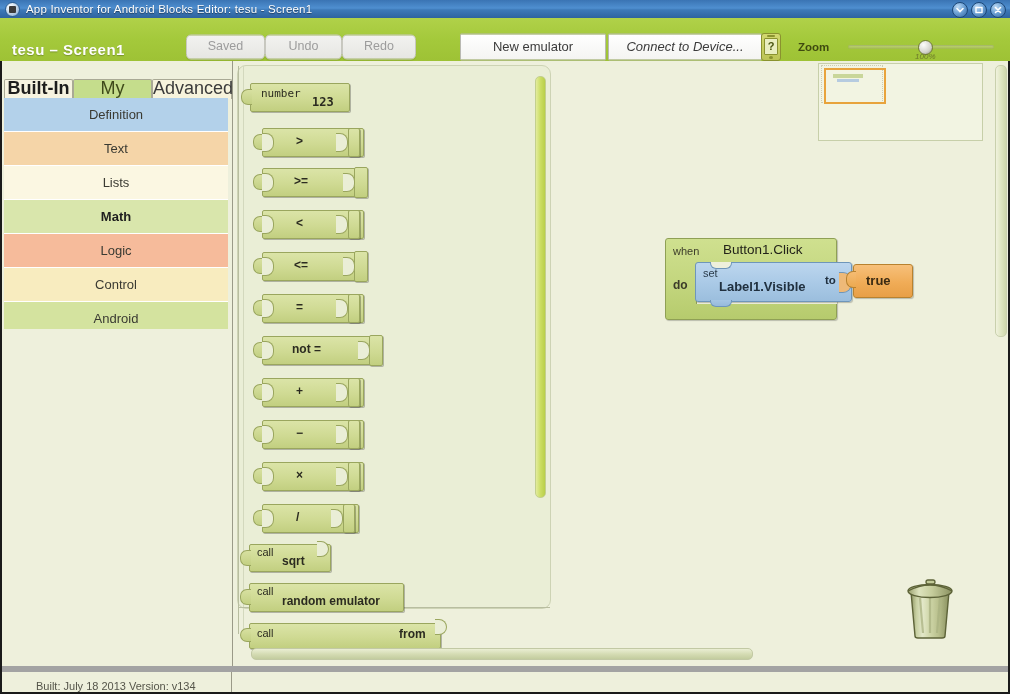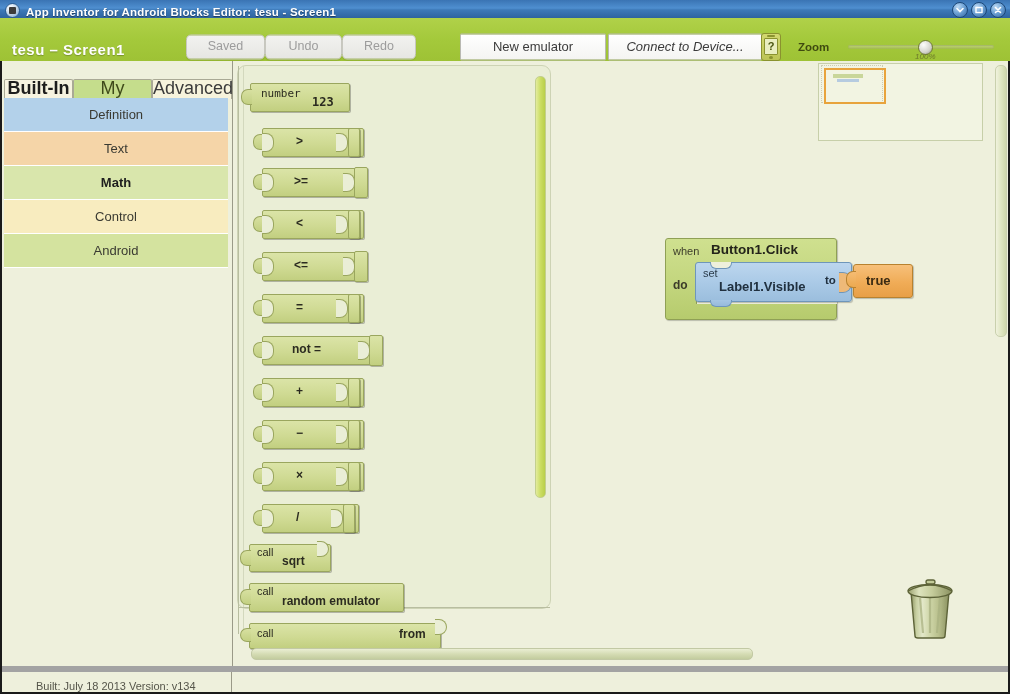--- a/index.html
+++ b/index.html
@@ -8,21 +8,21 @@
     font-family:"Liberation Sans", sans-serif;
     background:#eef0dc;
   }
   #app{position:relative;width:1010px;height:694px;overflow:hidden;background:#ffffff;}
 
   
   .titlebar{
     position:absolute;left:0;top:0;width:1010px;height:18px;
     background:linear-gradient(to bottom,#3a74b4 0%,#4f8fd0 45%,#3d79b8 55%,#2e639f 100%);
     border-bottom:1px solid #1d4878;
-    display:flex;align-items:flex-end;font-weight:bold;
+    display:flex;align-items:center;
   }
   .titlebar .tb-icon{
     width:13px;height:13px;margin-left:5px;margin-right:6px;border-radius:50%;
     background:radial-gradient(circle at 35% 30%,#ffffff 0%,#cfe0f0 40%,#7aa2cc 100%);
     border:1px solid #2b5c92;position:relative;flex:none;
   }
   .titlebar .tb-icon:after{
     content:"";position:absolute;left:3px;top:3px;width:7px;height:7px;border-radius:1px;
     background:#3b3b3b;
   }
@@ -297,21 +297,23 @@
 
   <div class="leftpanel">
     <div class="tabs">
       <div class="tab sel">Built-In</div>
       <div class="tab green">My Blocks</div>
       <div class="tab cream">Advanced</div>
     </div>
     <div class="catlist">
       <div class="cat" style="background:#b3d1ea">Definition</div>
       <div class="cat" style="background:#f5d5a8">Text</div>
+      <div class="cat" style="background:#fbf7e2">Lists</div>
       <div class="cat bold" style="background:#d9e6ac">Math</div>
+      <div class="cat" style="background:#f6bb9b">Logic</div>
       <div class="cat" style="background:#f8ecbf">Control</div>
       <div class="cat" style="background:#d4e39f">Android</div>
     </div>
     <div class="panel-white"></div>
   </div>
 
   <div class="workspace">
 
     <div class="flyout">
       <div class="ws-line-v1"></div>
@@ -446,21 +448,21 @@
       <div class="mm-view"></div>
       <div class="mm-blk"></div>
       <div class="mm-blk2"></div>
     </div>
 
     <div class="wb" style="left:432px;top:177px;width:250px;height:90px;">
       <div class="evt-block">
         <div class="evt-inner"></div>
       </div>
       <div class="wtxt" style="left:8px;top:7px;font-size:11px;color:#3c3c2a;">when</div>
-      <div class="wtxt" style="left:46px;top:4px;font-size:13.5px;font-weight:bold;">Button1.Click</div>
+      <div class="wtxt" style="left:58px;top:4px;font-size:13.5px;font-weight:normal;">Button1.Click</div>
       <div class="wtxt" style="left:8px;top:40px;font-size:12px;font-weight:bold;color:#3c3c2a;">do</div>
 
       <div class="set-block">
         <div class="set-notch"></div>
         <div class="set-bump"></div>
         <div class="set-socket"></div>
       </div>
       <div class="wtxt" style="left:38px;top:29px;font-size:11px;color:#2a3b4a;">set</div>
       <div class="wtxt" style="left:54px;top:41px;font-size:13px;font-weight:bold;color:#20303f;">Label1.Visible</div>
       <div class="wtxt" style="left:160px;top:36px;font-size:11.5px;font-weight:bold;color:#20303f;">to</div>

